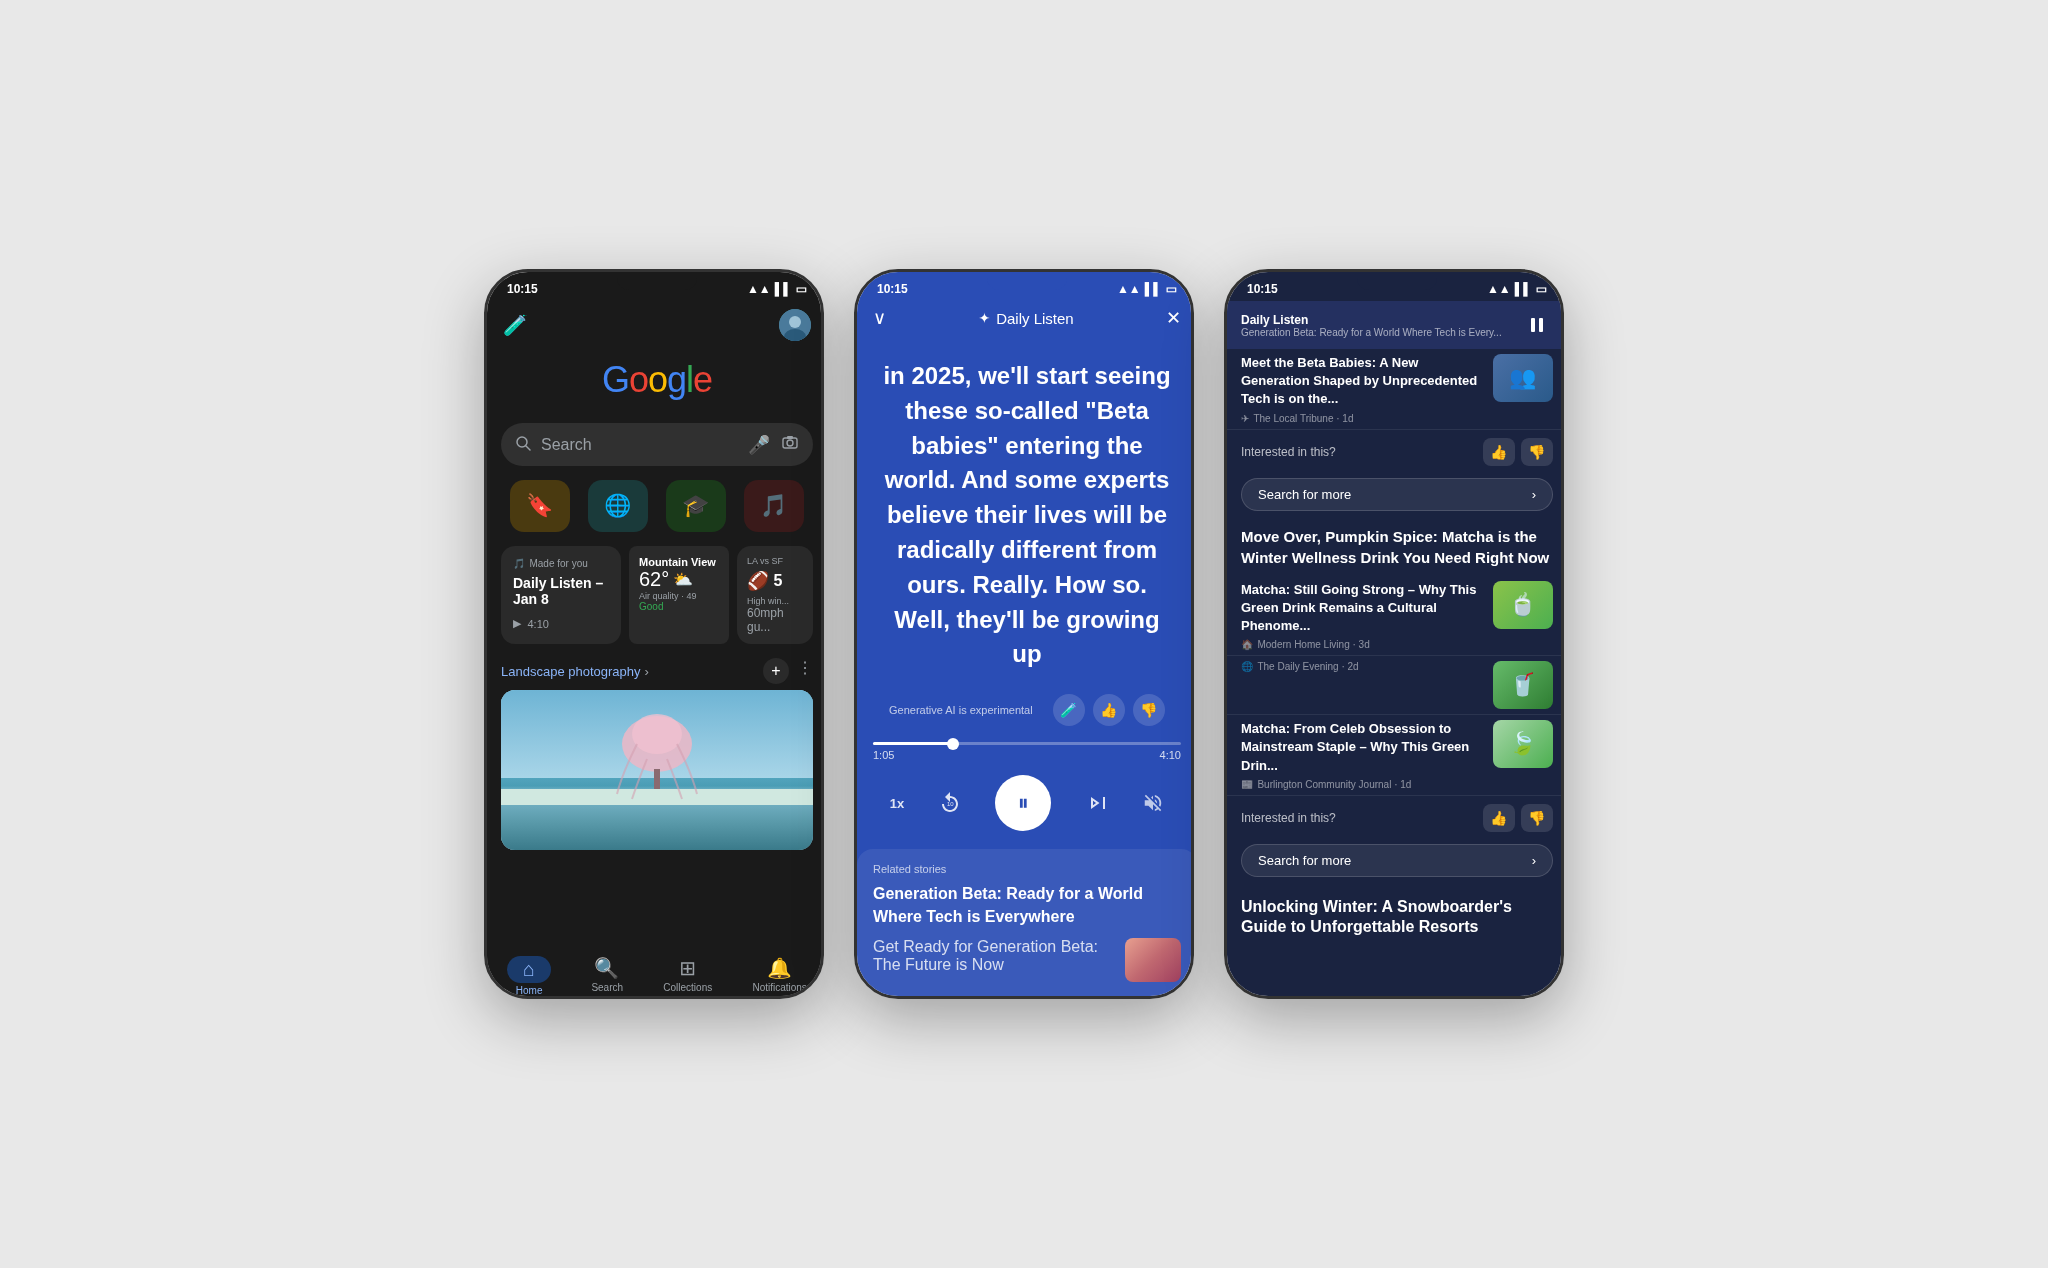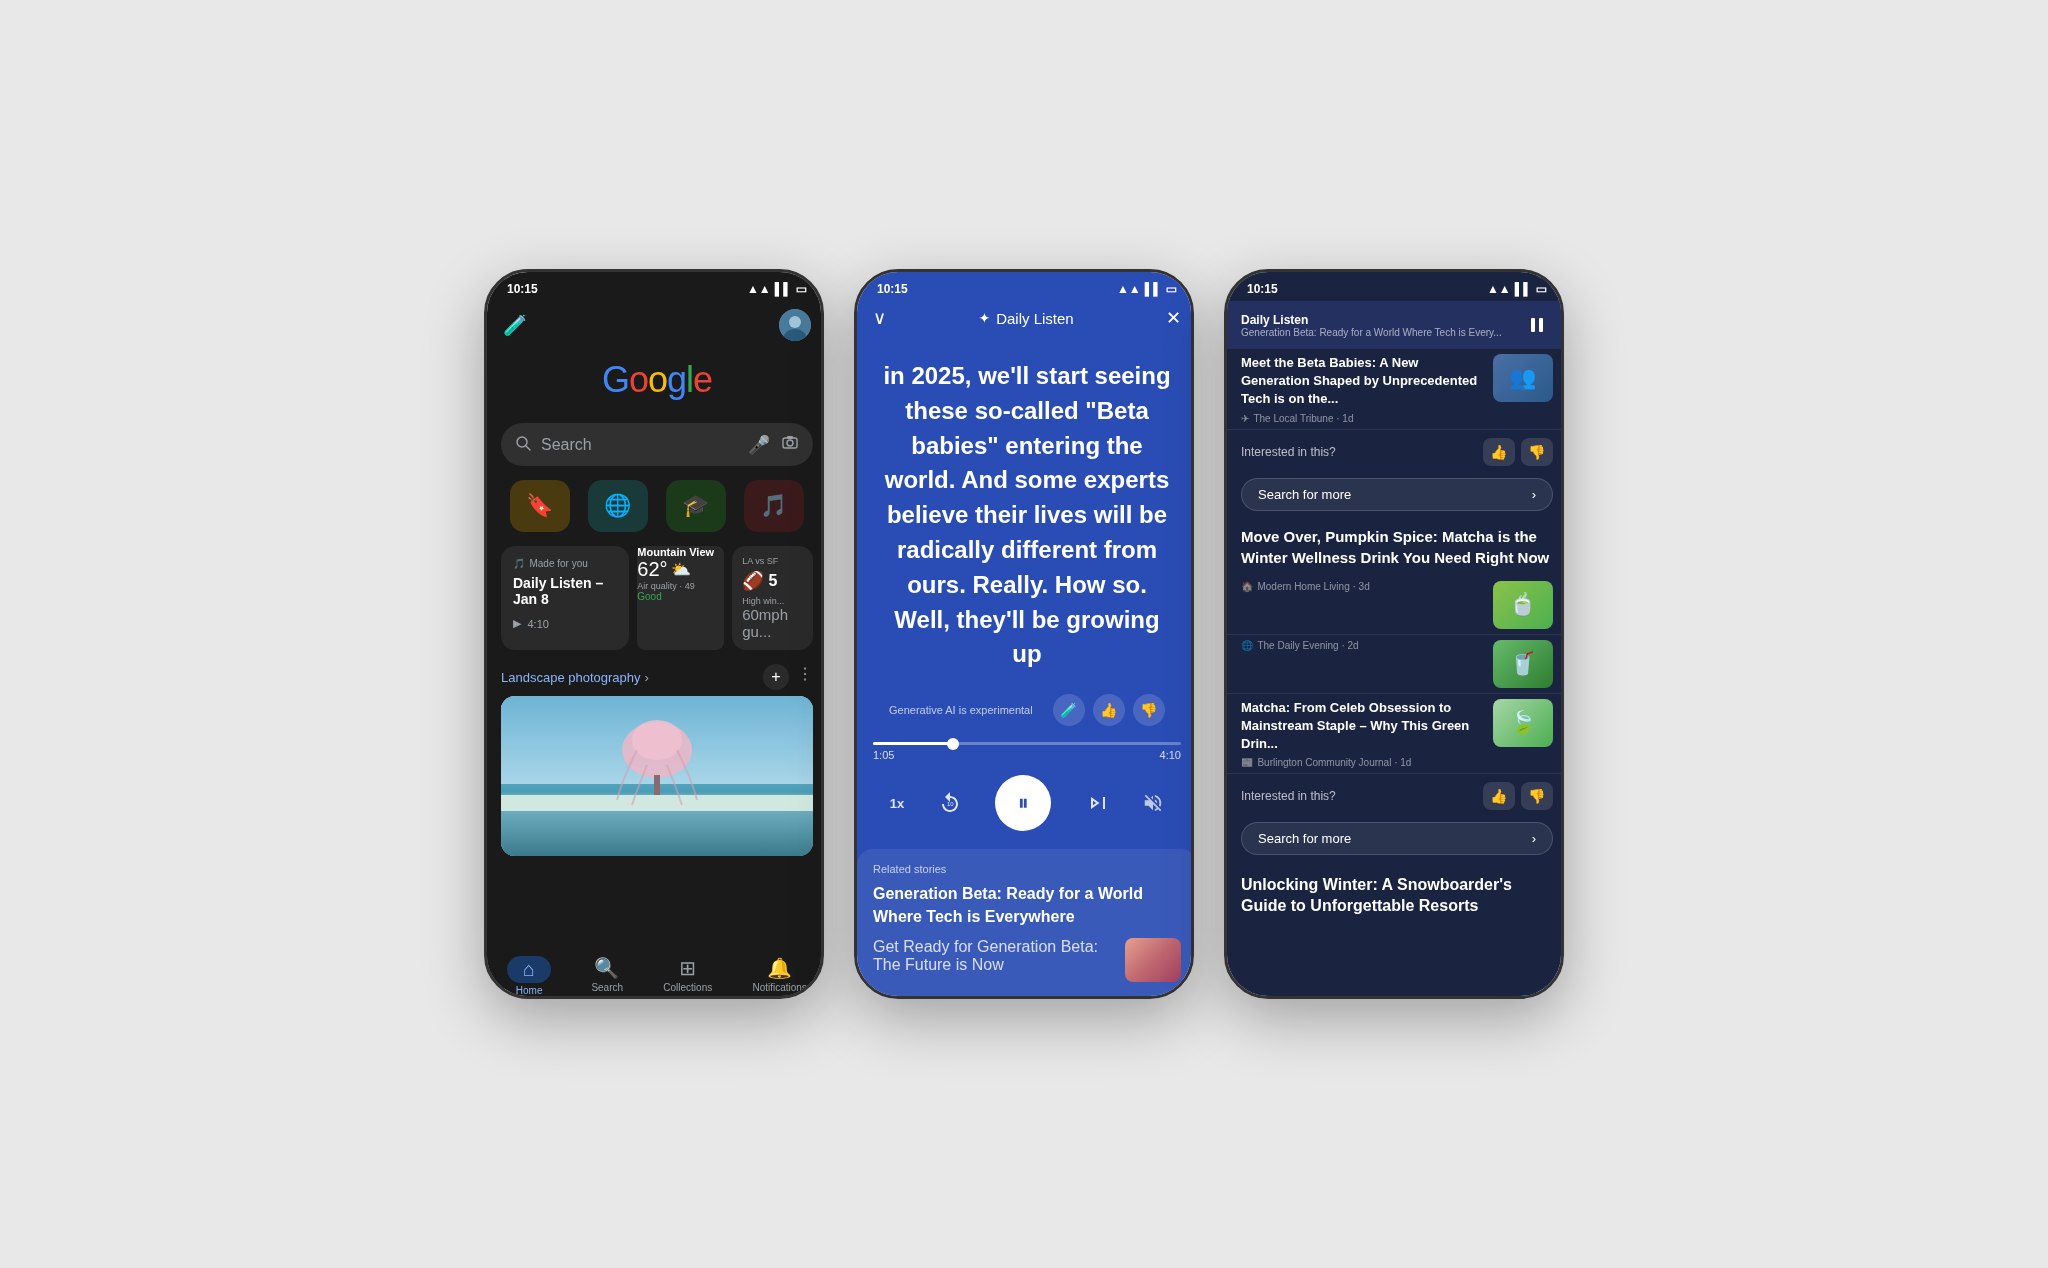--- a/index.html
+++ b/index.html
@@ -152,20 +152,21 @@
       margin-bottom: 10px;
     }
     .card-daily .play-info {
       display: flex; align-items: center; gap: 6px;
       font-size: 11px; color: #9aa0a6;
     }
 
     .card-weather {
       background: #2a2a2a;
       border-radius: 8px;
+      padding: 10px;
       flex: 1;
     }
     .card-weather .city { font-size: 11px; color: #fff; font-weight: 600; }
     .card-weather .temp { font-size: 20px; color: #fff; font-weight: 400; }
     .card-weather .weather-row { display: flex; align-items: center; gap: 4px; }
     .card-weather .air { font-size: 9px; color: #9aa0a6; }
     .card-weather .good { font-size: 10px; color: #34A853; }
 
     .card-score {
       background: #2a2a2a;
@@ -512,21 +513,21 @@
           <div class="air">Air quality · 49</div>
           <div class="good">Good</div>
         </div>
         <div class="card-score">
           <div style="font-size:9px;color:#9aa0a6;margin-bottom:4px;">LA vs SF</div>
           <div style="display:flex;align-items:center;gap:4px;">
             <span style="font-size:18px;">🏈</span>
             <span style="color:#fff;font-size:16px;font-weight:700;">5</span>
           </div>
           <div style="font-size:9px;color:#9aa0a6;margin-top:4px;">High win...</div>
-          <div style="font-size:15px;color:#9aa0a6;">60mph gu...</div>
+          <div style="font-size:12px;color:#9aa0a6;">60mph gu...</div>
         </div>
       </div>
 
       <div class="section-header">
         <div class="section-title">
           <span>Landscape photography</span>
           <span style="color:#9aa0a6;">›</span>
         </div>
         <div class="section-icons">
           <span style="background:#2a2a2a;border-radius:50%;width:26px;height:26px;display:flex;align-items:center;justify-content:center;font-size:16px;color:#fff;">+</span>
@@ -716,20 +717,21 @@
         <span>›</span>
       </div>
 
       <div class="p3-article" style="border-bottom:none;padding-bottom:4px;">
         <div class="p3-article-title" style="font-size:15px;">Move Over, Pumpkin Spice: Matcha is the Winter Wellness Drink You Need Right Now</div>
       </div>
 
       <div class="p3-article">
         <div class="p3-article-header">
           <div class="p3-article-text">
+            <div class="p3-article-title">Matcha: Still Going Strong – Why This Green Drink Remains a Cultural Phenome...</div>
             <div class="p3-article-source">
               <span>🏠</span>
               <span>Modern Home Living · 3d</span>
             </div>
           </div>
           <div class="p3-thumb p3-thumb-matcha1">
             <div class="thumb-visual">🍵</div>
           </div>
         </div>
       </div>

